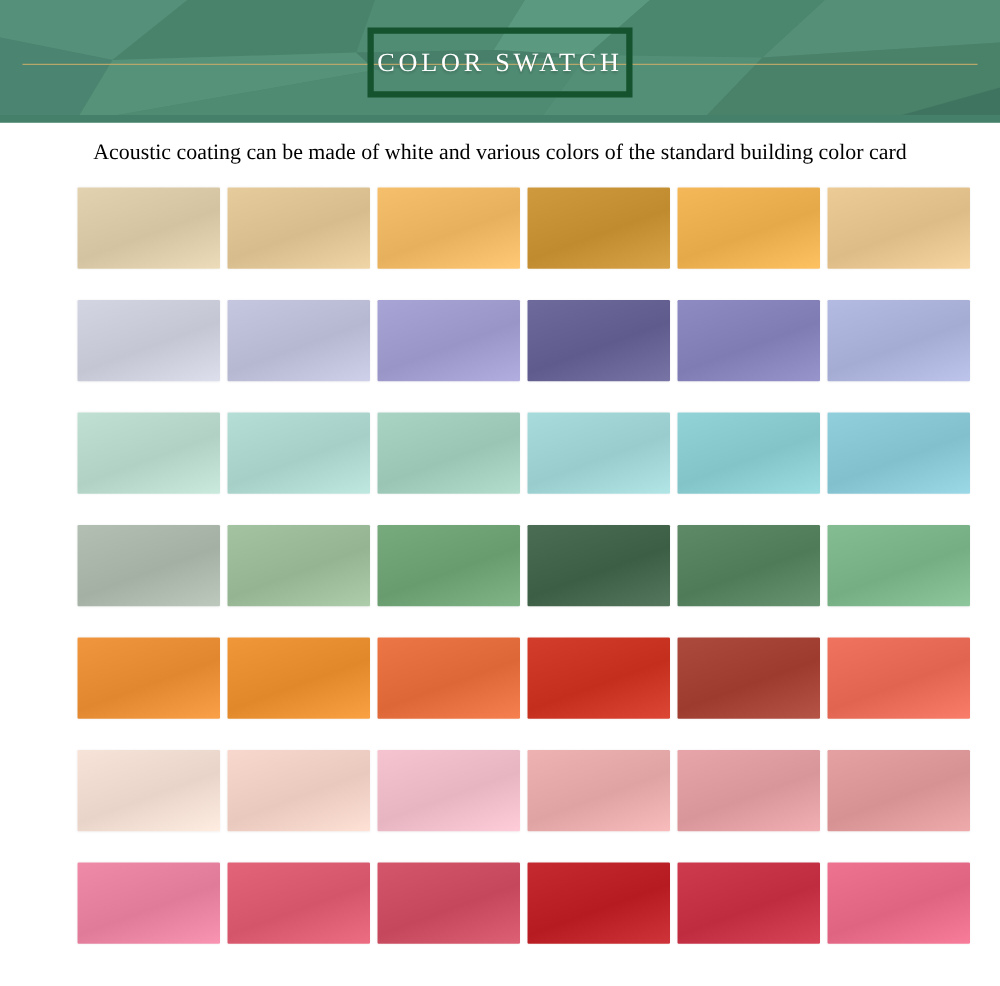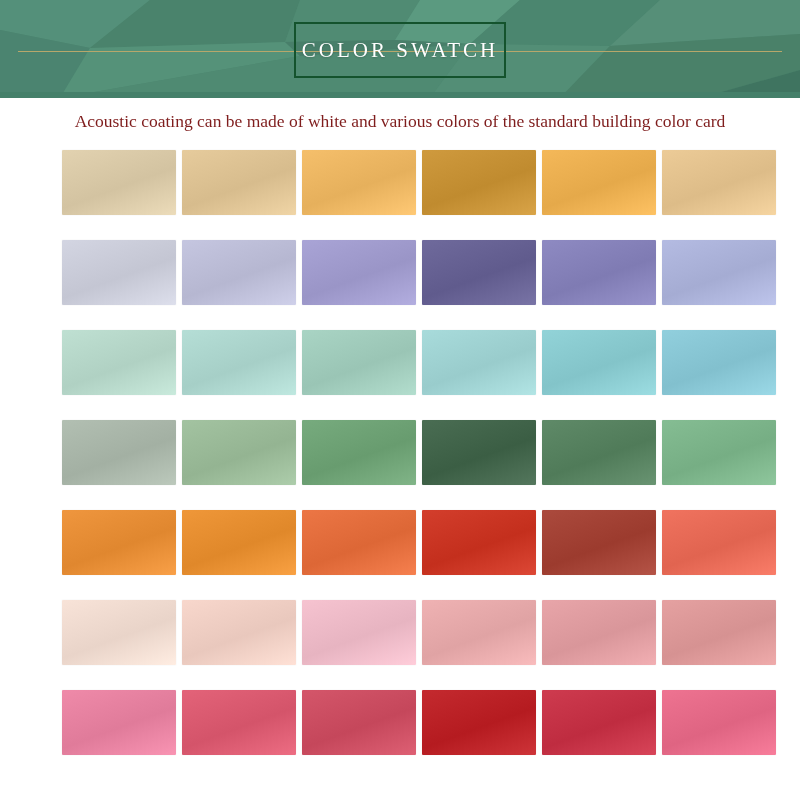--- a/index.html
+++ b/index.html
@@ -39,21 +39,21 @@
     background: #bda96a;
     opacity: .95;
   }
   .title-box {
     position: absolute;
     left: 50%;
     top: 22px;
     transform: translateX(-50%);
     width: 212px;
     height: 56px;
-    border: 2px solid #14532d;
+    border: 5px solid #14532d;
     box-sizing: border-box;
     display: flex;
     align-items: center;
     justify-content: center;
     background: transparent;
   }
   .title-text {
     color: #ffffff;
     font-family: "Liberation Serif", serif;
     font-size: 21px;
@@ -67,21 +67,21 @@
     width: 800px;
     height: 46px;
     display: flex;
     align-items: center;
     justify-content: center;
     background: #ffffff;
   }
   .caption {
     font-family: "Liberation Serif", serif;
     font-size: 17.5px;
-    color: #7f1d1d;
+    color: #000000;
     white-space: nowrap;
   }
 
   
   .grid {
     width: 800px;
     padding: 6px 0 0 0;
     box-sizing: border-box;
   }
   .swatch-row {

